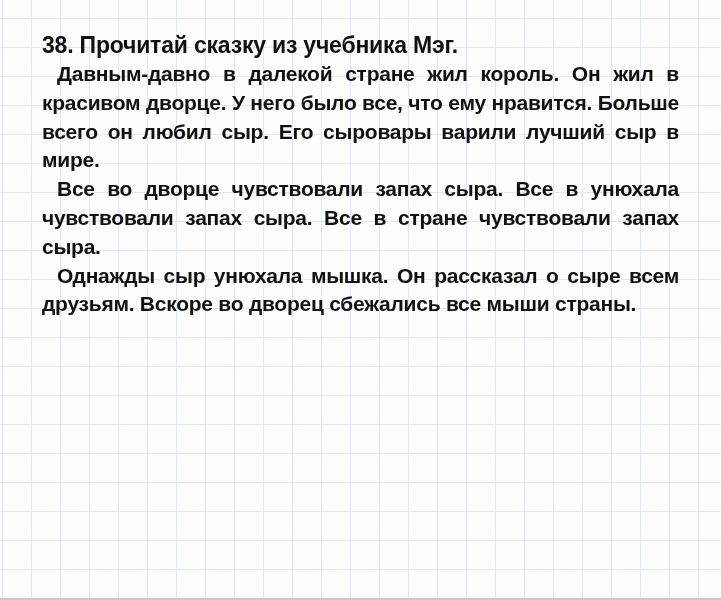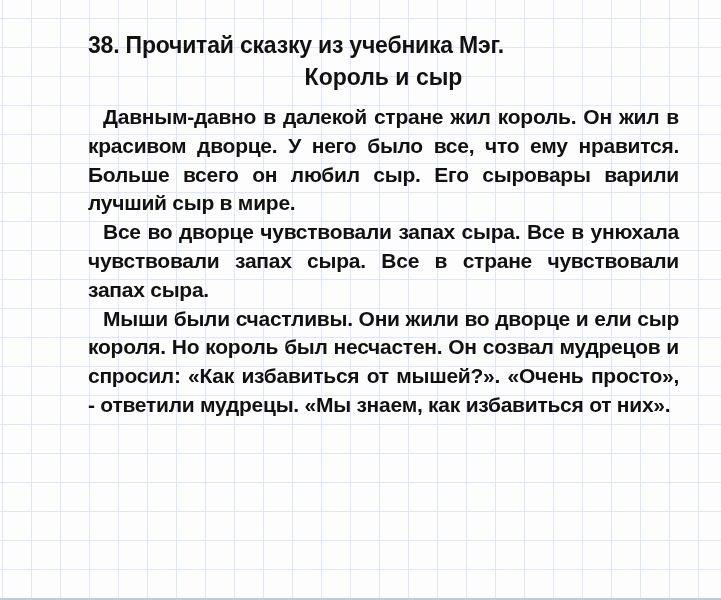--- a/index.html
+++ b/index.html
@@ -18,21 +18,20 @@
       linear-gradient(to bottom, #dfe6f7 1px, transparent 1px);
     background-size: 29px 29px;
     background-position: 2px 18px;
     border-bottom: 2px solid #c3cad8;
     font-family: "Liberation Sans", sans-serif;
     color: #111111;
   }
   .content {
     box-sizing: border-box;
     padding: 31px 42px 0 42px;
-    margin-left: 46px;
   }
   .exercise-heading {
     font-size: 23px;
     line-height: 29px;
     font-weight: bold;
     letter-spacing: -0.2px;
     white-space: nowrap;
   }
   .story-title {
     font-size: 23px;
@@ -50,20 +49,19 @@
     text-indent: 15px;
     font-weight: bold;
   }
 </style>
 </head>
 <body>
 
 <div class="page">
   <div class="content">
     <div class="exercise-heading">38. Прочитай сказку из учебника Мэг.</div>
-    <div class="story-title">Король и сыр</div>
     <div class="story">
       <p>Давным-давно в далекой стране жил король. Он жил в красивом дворце. У него было все, что ему нравится. Больше всего он любил сыр. Его сыровары варили лучший сыр в мире.</p>
       <p>Все во дворце чувствовали запах сыра. Все в унюхала чувствовали запах сыра. Все в стране чувствовали запах сыра.</p>
-      <p>Мыши были счастливы. Они жили во дворце и ели сыр короля. Но король был несчастен. Он созвал мудрецов и спросил: «Как избавиться от мышей?». «Очень просто», - ответили мудрецы. «Мы знаем, как избавиться от них».</p>
+      <p>Однажды сыр унюхала мышка. Он рассказал о сыре всем друзьям. Вскоре во дворец сбежались все мыши страны.</p>
     </div>
   </div>
 </div>
 
 </body></html>

